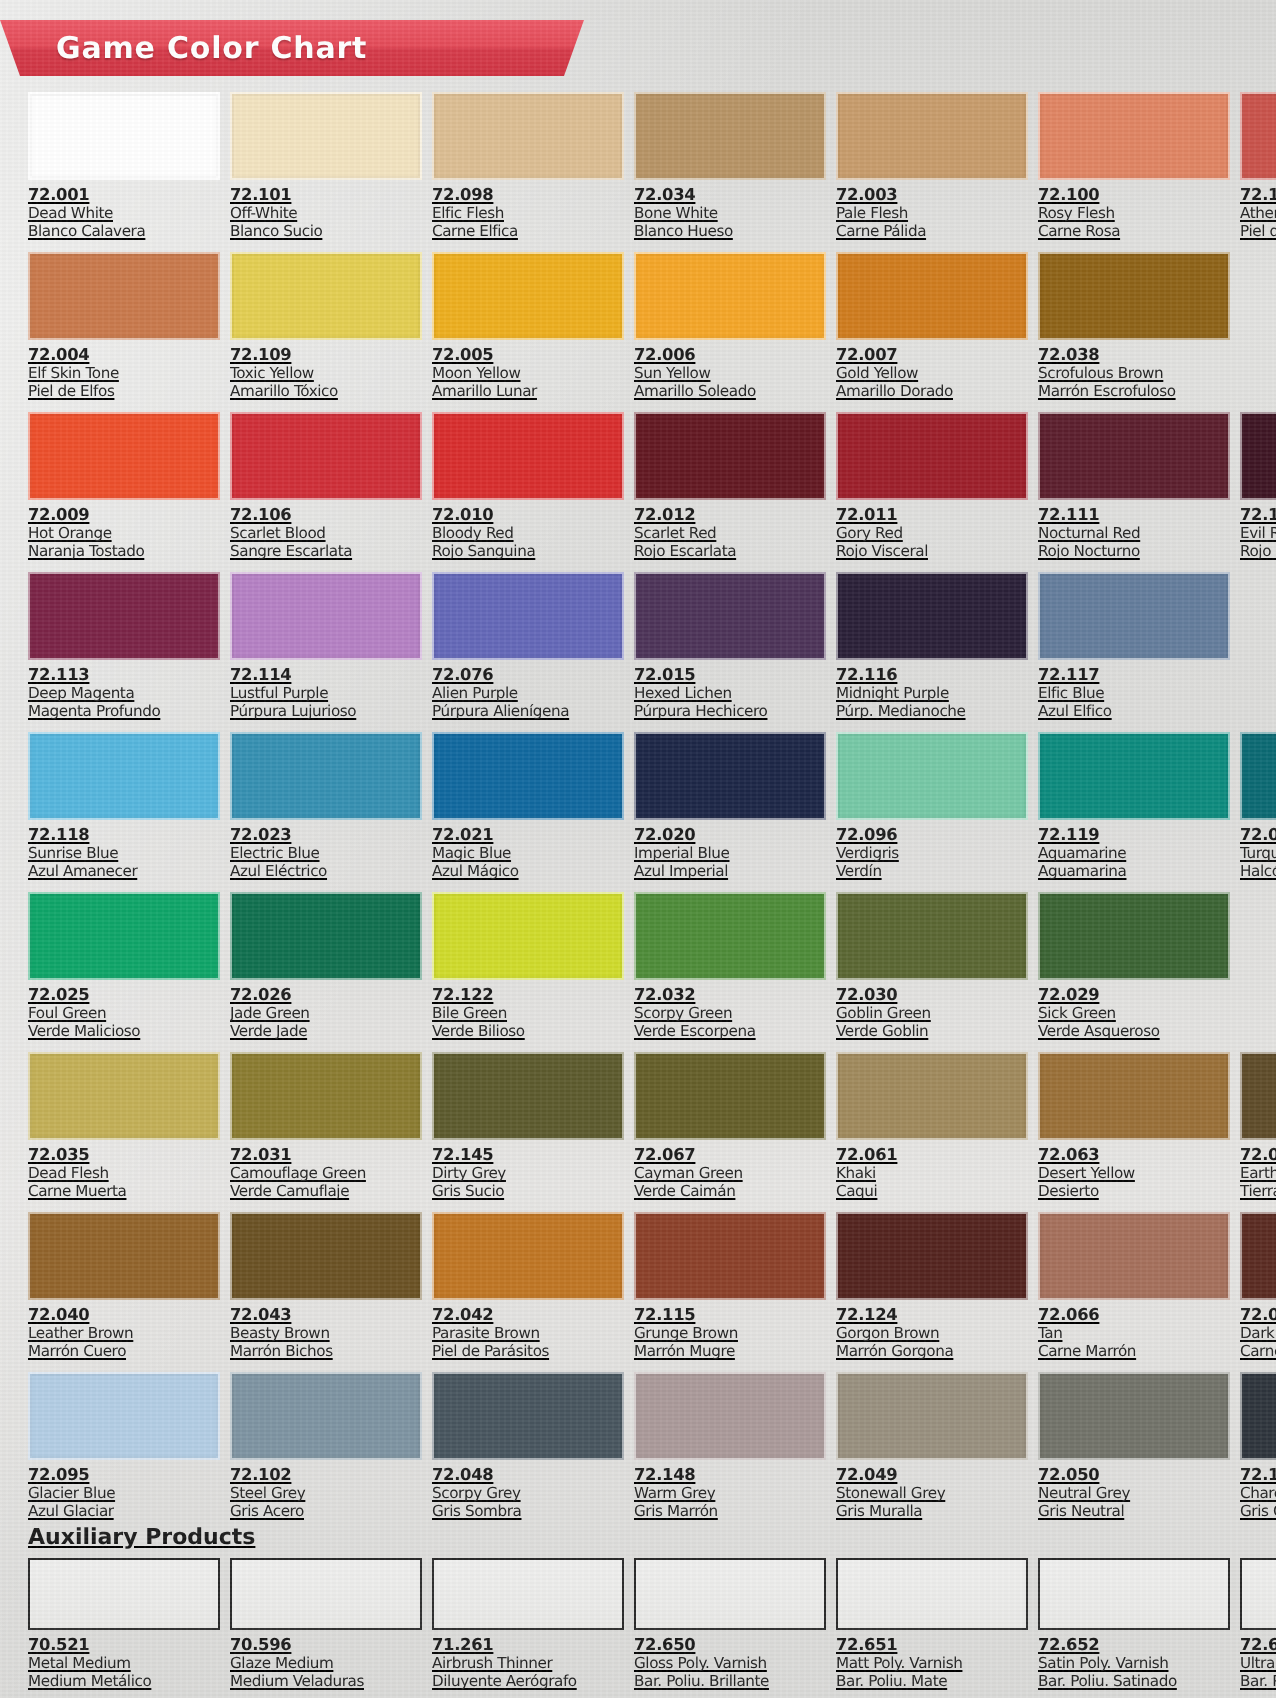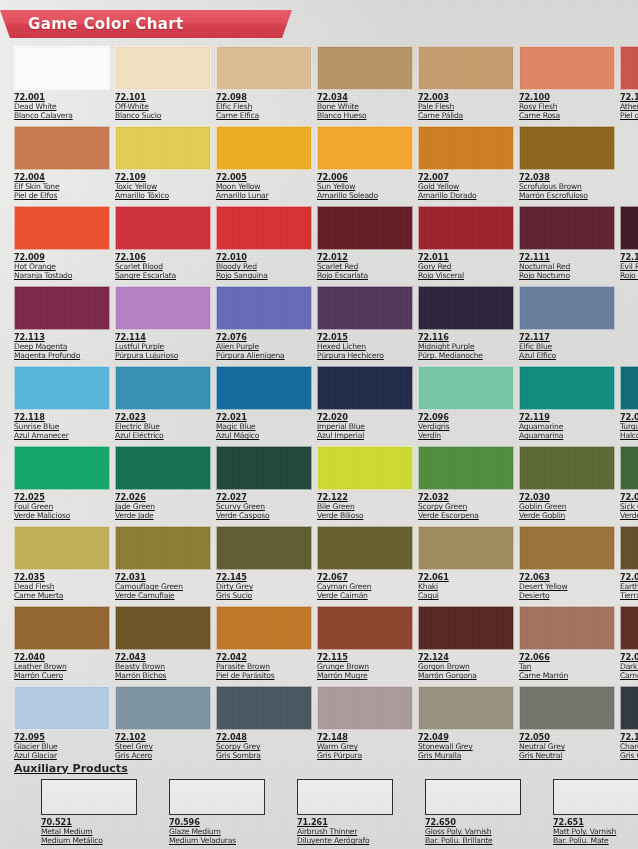--- a/index.html
+++ b/index.html
@@ -131,21 +131,20 @@
   }
   .aux-row {
     display: flex;
     gap: 5px;
   }
   .aux-cell {
     width: 96px;
     flex: 0 0 96px;
     display: flex;
     flex-direction: column;
-    margin-left: 27px;
   }
   .aux-box {
     height: 36px;
     width: 96px;
     border: 1.3px solid #2a2a2a;
     background: linear-gradient(180deg, #efefee 0%, #e9e9e7 100%);
   }
   .aux-labels { padding-top: 3px; line-height: 1.12; }
 </style>
 </head>
@@ -443,28 +442,20 @@
       </div>
       <div class="cell">
         <div class="swatch" style="background: rgb(17, 112, 79);"></div>
         <div class="labels">
           <div class="code">72.026</div>
           <div class="name-en">Jade Green</div>
           <div class="name-es">Verde Jade</div>
         </div>
       </div>
       <div class="cell">
-        <div class="swatch" style="background: rgb(29, 68, 57);"></div>
-        <div class="labels">
-          <div class="code">72.027</div>
-          <div class="name-en">Scurvy Green</div>
-          <div class="name-es">Verde Casposo</div>
-        </div>
-      </div>
-      <div class="cell">
         <div class="swatch" style="background: rgb(207, 219, 44);"></div>
         <div class="labels">
           <div class="code">72.122</div>
           <div class="name-en">Bile Green</div>
           <div class="name-es">Verde Bilioso</div>
         </div>
       </div>
       <div class="cell">
         <div class="swatch" style="background: rgb(78, 140, 57);"></div>
         <div class="labels">
@@ -629,21 +620,21 @@
           <div class="code">72.048</div>
           <div class="name-en">Scorpy Grey</div>
           <div class="name-es">Gris Sombra</div>
         </div>
       </div>
       <div class="cell">
         <div class="swatch" style="background: rgb(171, 154, 154);"></div>
         <div class="labels">
           <div class="code">72.148</div>
           <div class="name-en">Warm Grey</div>
-          <div class="name-es">Gris Púrpura</div>
+          <div class="name-es">Gris Marrón</div>
         </div>
       </div>
       <div class="cell">
         <div class="swatch" style="background: rgb(153, 144, 127);"></div>
         <div class="labels">
           <div class="code">72.049</div>
           <div class="name-en">Stonewall Grey</div>
           <div class="name-es">Gris Muralla</div>
         </div>
       </div>

